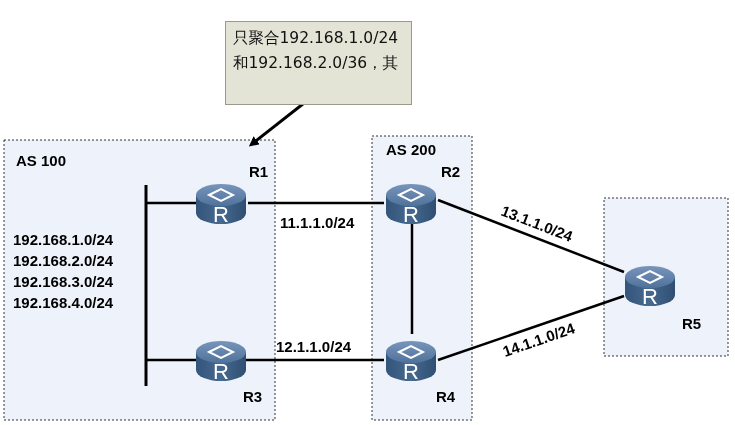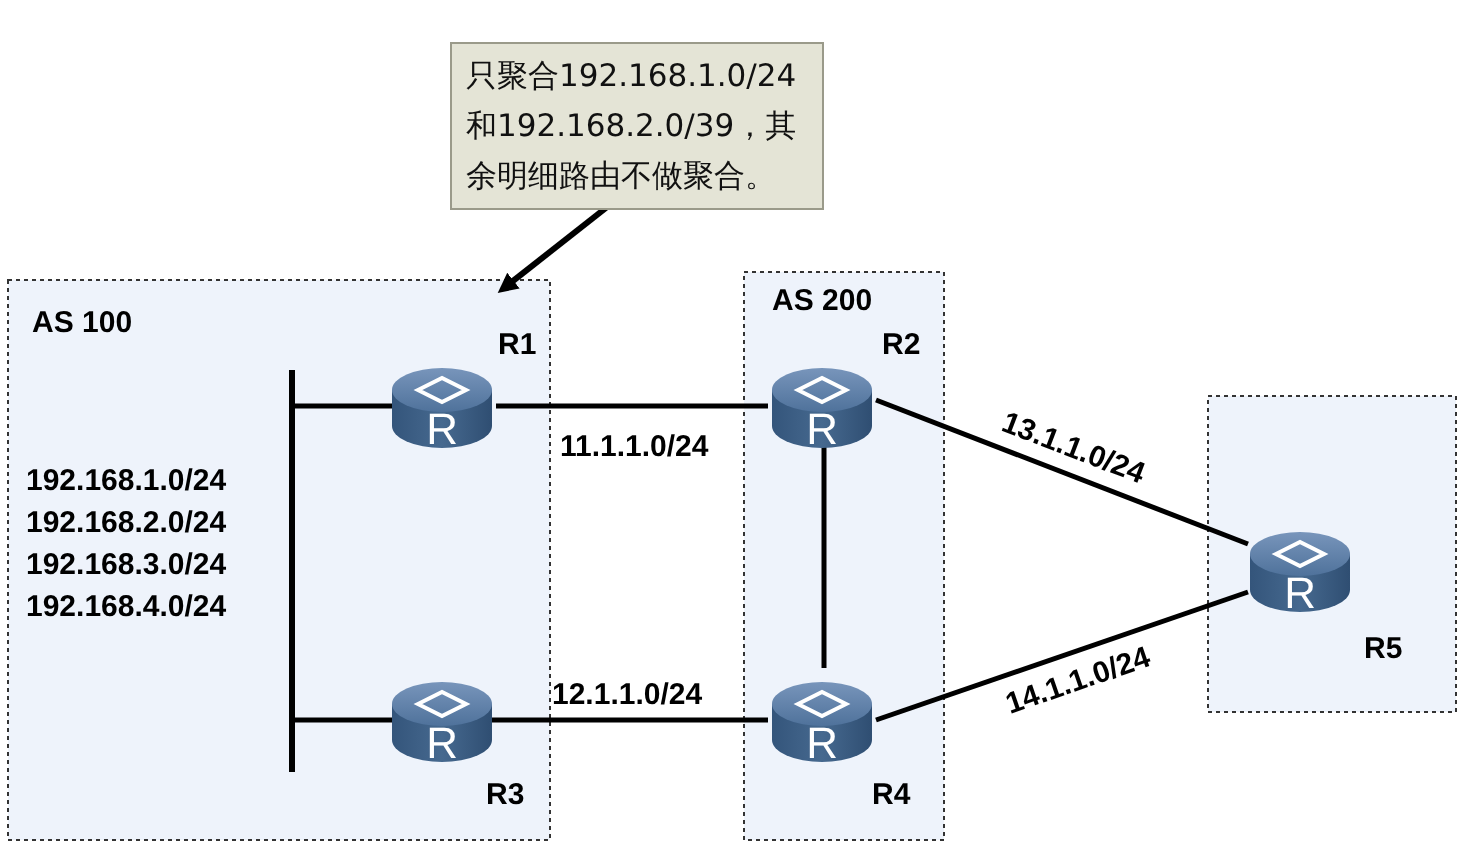--- a/index.html
+++ b/index.html
@@ -92,15 +92,14 @@
   <text class="lbl" x="13" y="308" font-size="15">192.168.4.0/24</text>
 
   <text class="lbl" x="280" y="228" font-size="15">11.1.1.0/24</text>
   <text class="lbl" x="276" y="352" font-size="15">12.1.1.0/24</text>
   <text class="lbl" x="0" y="0" font-size="15" transform="translate(500,215) rotate(21)">13.1.1.0/24</text>
   <text class="lbl" x="0" y="0" font-size="15" transform="translate(505,357) rotate(-19)">14.1.1.0/24</text>
 </svg>
 
 <div class="callout">
   <div>只聚合192.168.1.0/24</div>
-  <div>和192.168.2.0/39，其</div>
-  <div>余明细路由不做聚合。</div>
+  <div>和192.168.2.0/36，其</div>
 </div>
 
 </body></html>

